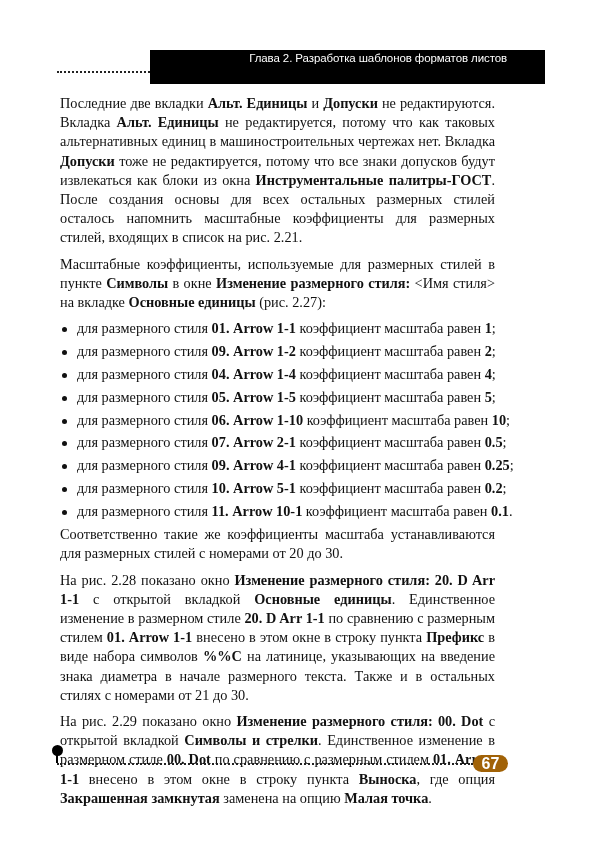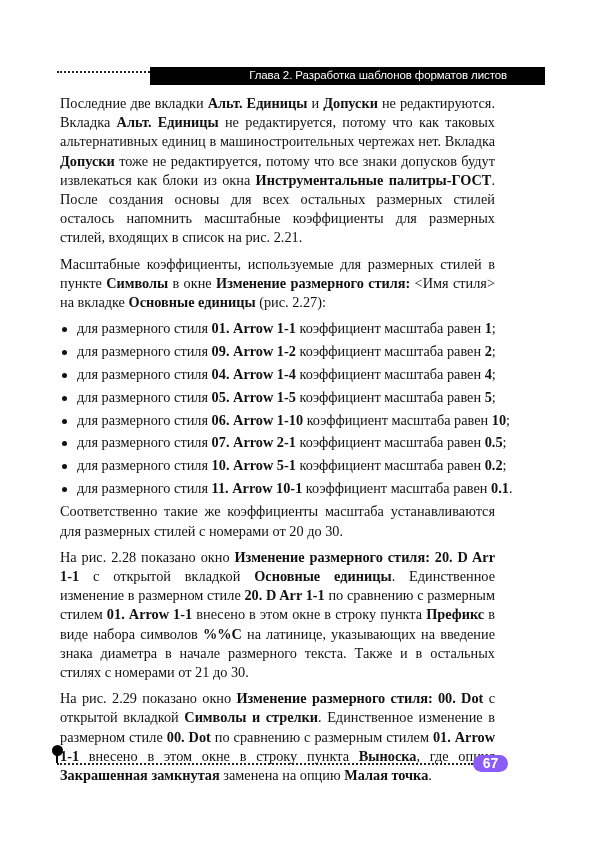--- a/index.html
+++ b/index.html
@@ -1,49 +1,50 @@
 <!DOCTYPE html>
 <html><head>
 <meta charset="utf-8">
 <style>
   html, body { margin: 0; padding: 0; background: #ffffff; }
   body { width: 600px; height: 855px; position: relative; overflow: hidden; font-family: "Liberation Serif", "DejaVu Serif", serif; color: #111; }
   .header-dots { position: absolute; left: 57px; top: 71px; width: 93px; border-top: 2px dotted #222; }
-  .header-bar { position: absolute; left: 150px; top: 67px; width: 395px; height: 18px; background: #000; color: #fff; }
+  .header-bar { position: absolute; left: 150px; top: 50px; width: 395px; height: 34px; background: #000; color: #fff; }
   .header-title { position: absolute; right: 38px; top: 2px; font-family: "Liberation Sans", "DejaVu Sans", sans-serif; font-size: 11.5px; letter-spacing: -0.1px; white-space: nowrap; }
   .content { position: absolute; left: 60px; top: 94px; width: 449px; font-size: 14.3px; line-height: 19.2px; }
   .para { margin: 0 14px 7px 0; text-align: justify; }
   .para b { font-weight: bold; }
   .bullets { list-style: none; margin: 0 0 4px 0; padding: 0; }
   .bullet { position: relative; padding-left: 17px; margin: 0 0 3.65px 0; white-space: nowrap; }
   .bullet-dot { position: absolute; left: 2px; top: 8px; width: 5px; height: 5px; border-radius: 50%; background: #111; }
   .footer-pin { position: absolute; left: 52px; top: 745px; width: 11px; height: 11px; border-radius: 50%; background: #000; }
   .footer-stem { position: absolute; left: 56px; top: 754px; width: 2px; height: 9px; background: #000; }
   .footer-dots { position: absolute; left: 57px; top: 763px; width: 416px; border-top: 2px dotted #222; }
-  .page-badge { position: absolute; left: 473px; top: 755px; width: 35px; height: 17px; border-radius: 9px; background: #8b5cf6; color: #fff; font-family: "Liberation Sans", "DejaVu Sans", sans-serif; font-weight: bold; font-size: 14px; text-align: center; line-height: 17px; }
+  .page-badge { position: absolute; left: 473px; top: 755px; width: 35px; height: 17px; border-radius: 9px; background: #a16207; color: #fff; font-family: "Liberation Sans", "DejaVu Sans", sans-serif; font-weight: bold; font-size: 16px; text-align: center; line-height: 17px; }
 </style>
 </head>
 <body>
 
 <div class="header-dots"></div>
 <div class="header-bar">
   <span class="header-title">Глава 2. Разработка шаблонов форматов листов</span>
 </div>
 
 <div class="content">
   <p class="para"><span>Последние две вкладки </span><b>Альт. Единицы</b><span> и </span><b>Допуски</b><span> не редактируются. Вкладка </span><b>Альт. Единицы</b><span> не редактируется, потому что как таковых альтернативных единиц в машиностроительных чертежах нет. Вкладка </span><b>Допуски</b><span> тоже не редактируется, потому что все знаки допусков будут извлекаться как блоки из окна </span><b>Инструментальные палитры-ГОСТ</b><span>. После создания основы для всех остальных размерных стилей осталось напомнить масштабные коэффициенты для размерных стилей, входящих в список на рис. 2.21.</span></p>
   <p class="para"><span>Масштабные коэффициенты, используемые для размерных стилей в пункте </span><b>Символы</b><span> в окне </span><b>Изменение размерного стиля:</b><span> &lt;Имя стиля&gt; на вкладке </span><b>Основные единицы</b><span> (рис. 2.27):</span></p>
 
   <ul class="bullets">
     <li class="bullet"><span class="bullet-dot"></span><span>для размерного стиля </span><b>01. Arrow 1-1</b><span> коэффициент масштаба равен </span><b>1</b><span>;</span></li>
     <li class="bullet"><span class="bullet-dot"></span><span>для размерного стиля </span><b>09. Arrow 1-2</b><span> коэффициент масштаба равен </span><b>2</b><span>;</span></li>
     <li class="bullet"><span class="bullet-dot"></span><span>для размерного стиля </span><b>04. Arrow 1-4</b><span> коэффициент масштаба равен </span><b>4</b><span>;</span></li>
     <li class="bullet"><span class="bullet-dot"></span><span>для размерного стиля </span><b>05. Arrow 1-5</b><span> коэффициент масштаба равен </span><b>5</b><span>;</span></li>
     <li class="bullet"><span class="bullet-dot"></span><span>для размерного стиля </span><b>06. Arrow 1-10</b><span> коэффициент масштаба равен </span><b>10</b><span>;</span></li>
     <li class="bullet"><span class="bullet-dot"></span><span>для размерного стиля </span><b>07. Arrow 2-1</b><span> коэффициент масштаба равен </span><b>0.5</b><span>;</span></li>
+    <li class="bullet"><span class="bullet-dot"></span><span>для размерного стиля </span><b>09. Arrow 4-1</b><span> коэффициент масштаба равен </span><b>0.25</b><span>;</span></li>
     <li class="bullet"><span class="bullet-dot"></span><span>для размерного стиля </span><b>10. Arrow 5-1</b><span> коэффициент масштаба равен </span><b>0.2</b><span>;</span></li>
     <li class="bullet"><span class="bullet-dot"></span><span>для размерного стиля </span><b>11. Arrow 10-1</b><span> коэффициент масштаба равен </span><b>0.1</b><span>.</span></li>
   </ul>
 
   <p class="para"><span>Соответственно такие же коэффициенты масштаба устанавливаются для размерных стилей с номерами от 20 до 30.</span></p>
   <p class="para"><span>На рис. 2.28 показано окно </span><b>Изменение размерного стиля: 20. D Arr 1-1</b><span> с открытой вкладкой </span><b>Основные единицы</b><span>. Единственное изменение в размерном стиле </span><b>20. D Arr 1-1</b><span> по сравнению с размерным стилем </span><b>01. Arrow 1-1</b><span> внесено в этом окне в строку пункта </span><b>Префикс</b><span> в виде набора символов </span><b>%%C</b><span> на латинице,  указывающих на введение знака диаметра в начале размерного текста. Также и в остальных стилях с номерами от 21 до 30.</span></p>
   <p class="para"><span>На рис. 2.29 показано окно </span><b>Изменение размерного стиля: 00. Dot</b><span> с открытой вкладкой </span><b>Символы и стрелки</b><span>. Единственное изменение в размерном стиле </span><b>00. Dot</b><span> по сравнению с размерным стилем </span><b>01. Arrow 1-1</b><span> внесено в этом окне в строку пункта </span><b>Выноска</b><span>, где опция </span><b>Закрашенная замкнутая</b><span> заменена на опцию </span><b>Малая точка</b><span>.</span></p>
 </div>
 
 <div class="footer-pin"></div>

